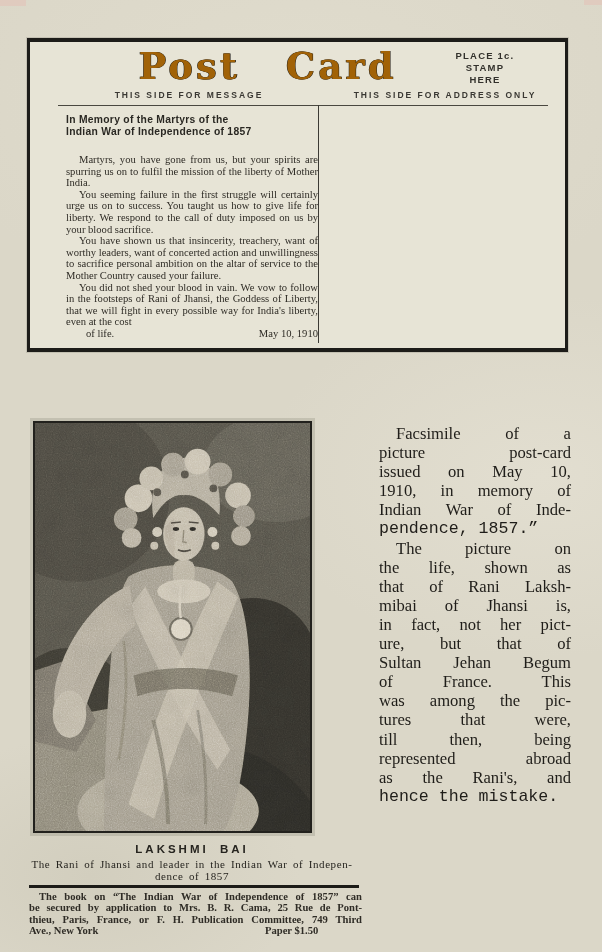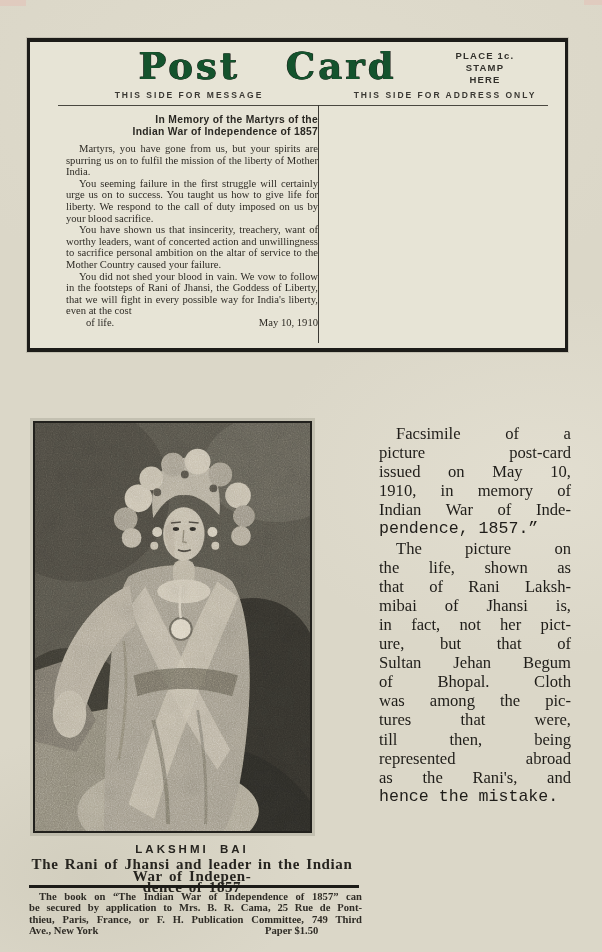--- a/index.html
+++ b/index.html
@@ -28,21 +28,21 @@
     box-sizing:border-box;
     border:3px solid #1d1c19;border-top-width:4px;border-bottom-width:4px;
     background:#e7e4d6;
     box-shadow:0 0 0 1px rgba(60,58,50,.15);
   }
   .pc-title{
     position:absolute;left:0;top:2px;width:100%;padding-right:60px;box-sizing:border-box;
     text-align:center;
     font-family:"DejaVu Serif",serif;font-weight:bold;
     font-size:37px;letter-spacing:3px;word-spacing:30px;
-    color:#14532d;
+    color:#a16207;
     text-shadow:0.6px 0 0 #242320, -0.4px 0 0 #242320;
   }
   .pc-stamp{
     position:absolute;right:36px;top:8px;width:88px;
     text-align:center;
     font-family:"Liberation Sans",sans-serif;font-weight:bold;
     font-size:9.5px;line-height:12px;letter-spacing:1.2px;color:#33312c;
   }
   .pc-labels{position:absolute;left:0;top:48px;width:100%;height:14px;
     font-family:"Liberation Sans",sans-serif;font-weight:bold;
@@ -50,43 +50,43 @@
   .pc-label-left{position:absolute;left:28px;width:262px;text-align:center;}
   .pc-label-right{position:absolute;left:296px;width:238px;text-align:center;}
   .pc-rule{position:absolute;left:28px;top:63px;width:490px;height:1px;background:#4a4840;}
   .pc-divider{position:absolute;left:288px;top:63px;width:1px;height:238px;background:#3c3a34;}
 
   .pc-message{
     position:absolute;left:36px;top:72px;width:252px;
     font-size:10.6px;line-height:11.6px;color:#2e2b25;
   }
   .msg-heading{
-    text-align:right;
+    text-align:left;
     font-family:"Liberation Sans",sans-serif;font-weight:bold;
     font-size:10.3px;line-height:12px;letter-spacing:.3px;color:#2a2823;
-    margin-bottom:5px;
+    margin-bottom:16px;
   }
   .pc-message p{margin:0;text-indent:13px;text-align:justify;}
   .msg-lastline{display:flex;justify-content:space-between;margin-left:20px;}
 
   
   .photo-frame{
     position:absolute;left:33px;top:421px;width:279px;height:412px;
     box-sizing:border-box;border:2px solid #22211d;background:#57544b;
     box-shadow:0 0 0 3px rgba(90,86,74,.18);
   }
   .photo-frame svg{display:block;width:100%;height:100%;}
 
   
   .caption{position:absolute;left:18px;top:843px;width:348px;text-align:center;color:#26241f;}
   .caption-title{
     font-family:"Liberation Sans",sans-serif;font-weight:bold;
     font-size:11.5px;letter-spacing:3px;word-spacing:5px;margin-bottom:4px;
   }
-  .caption-line{font-weight:bold;font-size:15px;line-height:11.5px;letter-spacing:.6px;word-spacing:2px;}
+  .caption-line{font-weight:normal;font-size:11px;line-height:11.5px;letter-spacing:.6px;word-spacing:2px;}
 
   .footer-rule{position:absolute;left:29px;top:885px;width:330px;height:3px;background:#1c1b17;}
 
   
   .footer-note{
     position:absolute;left:29px;top:891px;width:333px;
     font-weight:bold;font-size:10.6px;line-height:11.3px;color:#2f2c26;
   }
   .fn-line{text-align:justify;text-align-last:justify;}
   .fn-line.first{text-indent:10px;}
@@ -247,21 +247,21 @@
     <div class="rline">1910, in memory of</div>
     <div class="rline">Indian War of Inde-</div>
     <div class="rline end">pendence, 1857.”</div>
     <div class="rline indent">The picture on</div>
     <div class="rline">the life, shown as</div>
     <div class="rline">that of Rani Laksh-</div>
     <div class="rline">mibai of Jhansi is,</div>
     <div class="rline">in fact, not her pict-</div>
     <div class="rline">ure, but that of</div>
     <div class="rline">Sultan Jehan Begum</div>
-    <div class="rline">of Bhopal.  Cloth</div>
+    <div class="rline">of France.  This</div>
     <div class="rline">was among the pic-</div>
     <div class="rline">tures that were,</div>
     <div class="rline">till then, being</div>
     <div class="rline">represented abroad</div>
     <div class="rline">as the Rani's, and</div>
     <div class="rline end">hence the mistake.</div>
   </div>
 </div>
 
 </body></html>

